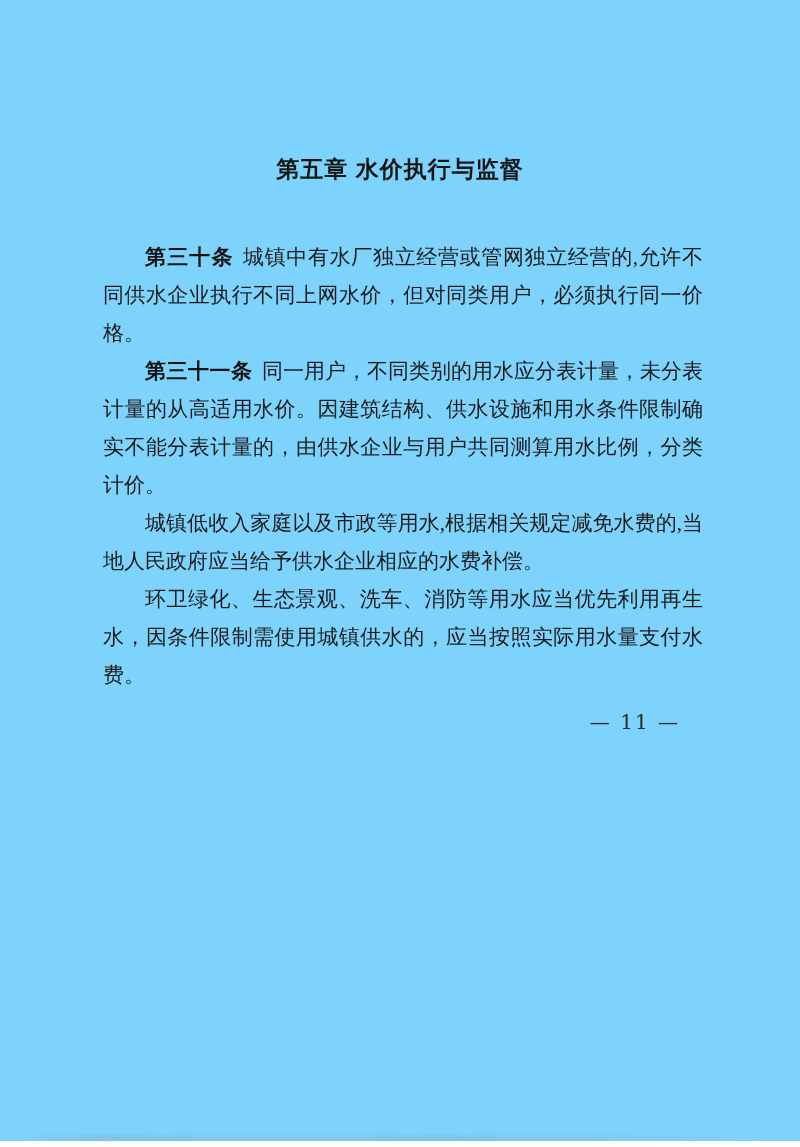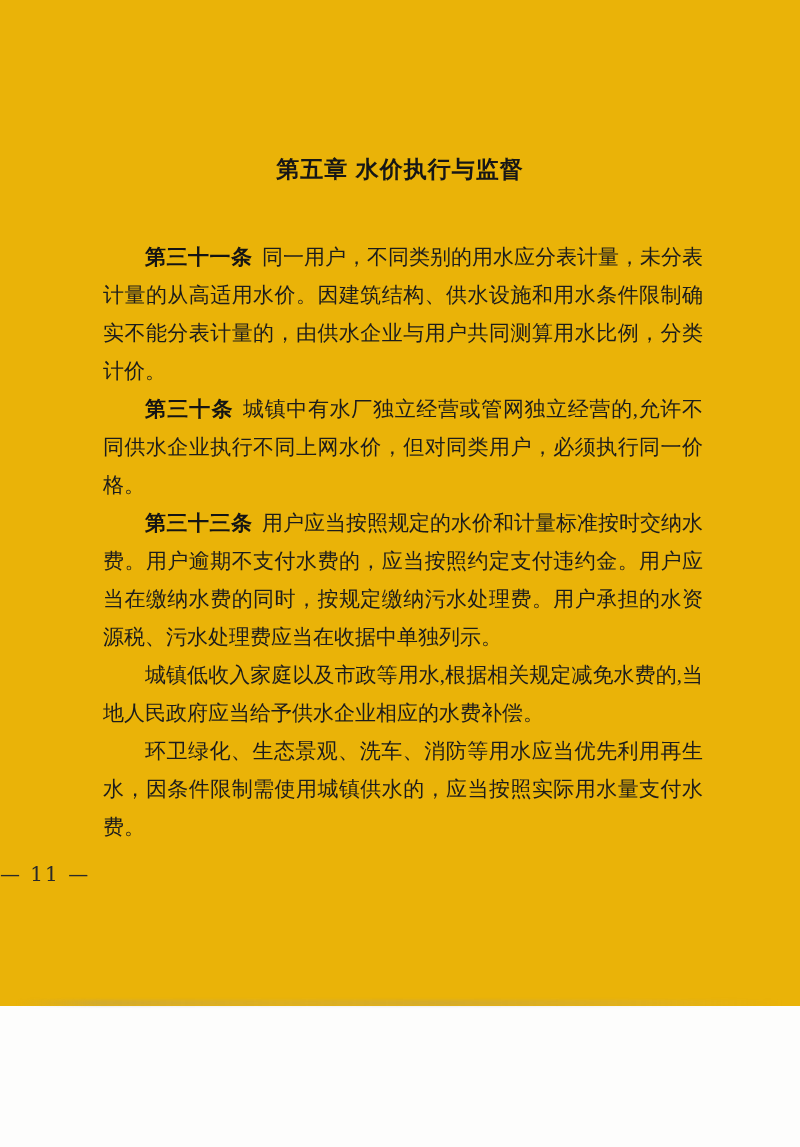--- a/index.html
+++ b/index.html
@@ -9,22 +9,22 @@
   body {
     width: 800px;
     height: 1147px;
     background: #fdfdfc;
     overflow: hidden;
     font-family: "Liberation Serif", serif;
   }
   .page {
     position: relative;
     width: 800px;
-    height: 1006px;
-    background: #eab308;
+    height: 1141px;
+    background: #7dd3fc;
   }
   .chapter-title {
     padding-top: 152px;
     margin: 0;
     text-align: center;
     font-family: "Liberation Sans", sans-serif;
     font-weight: 700;
     font-size: 23px;
     line-height: 34px;
     color: #161616;
@@ -49,20 +49,21 @@
     font-weight: 700;
     color: #141414;
     margin-right: 0.45em;
     letter-spacing: 0.5px;
   }
   .article-lead:empty {
     margin-right: 0;
   }
   .page-number {
     margin-top: 16px;
+    text-align: right;
     padding-right: 120px;
     font-family: "DejaVu Serif", serif;
     font-size: 20px;
     color: #2a2a2a;
     letter-spacing: 2px;
   }
   .scan-edge {
     position: absolute;
     left: 0;
     bottom: 0;
@@ -81,31 +82,28 @@
 </head>
 <body>
 
 <div class="page">
 
   <h1 class="chapter-title">第五章  水价执行与监督</h1>
 
   <div class="content">
 
     <p>
+      <b class="article-lead">第三十条</b><span>城镇中有水厂独立经营或管网独立经营的,允许不同供水企业执行不同上网水价，但对同类用户，必须执行同一价格。</span>
+    </p>
+
+    <p>
       <b class="article-lead">第三十一条</b><span>同一用户，不同类别的用水应分表计量，未分表计量的从高适用水价。因建筑结构、供水设施和用水条件限制确实不能分表计量的，由供水企业与用户共同测算用水比例，分类计价。</span>
     </p>
 
-    <p>
-      <b class="article-lead">第三十条</b><span>城镇中有水厂独立经营或管网独立经营的,允许不同供水企业执行不同上网水价，但对同类用户，必须执行同一价格。</span>
-    </p>
 
-
-    <p>
-      <b class="article-lead">第三十三条</b><span>用户应当按照规定的水价和计量标准按时交纳水费。用户逾期不支付水费的，应当按照约定支付违约金。用户应当在缴纳水费的同时，按规定缴纳污水处理费。用户承担的水资源税、污水处理费应当在收据中单独列示。</span>
-    </p>
 
     <p>
       <b class="article-lead"></b><span>城镇低收入家庭以及市政等用水,根据相关规定减免水费的,当地人民政府应当给予供水企业相应的水费补偿。</span>
     </p>
 
     <p>
       <b class="article-lead"></b><span>环卫绿化、生态景观、洗车、消防等用水应当优先利用再生水，因条件限制需使用城镇供水的，应当按照实际用水量支付水费。</span>
     </p>
 
   </div>

